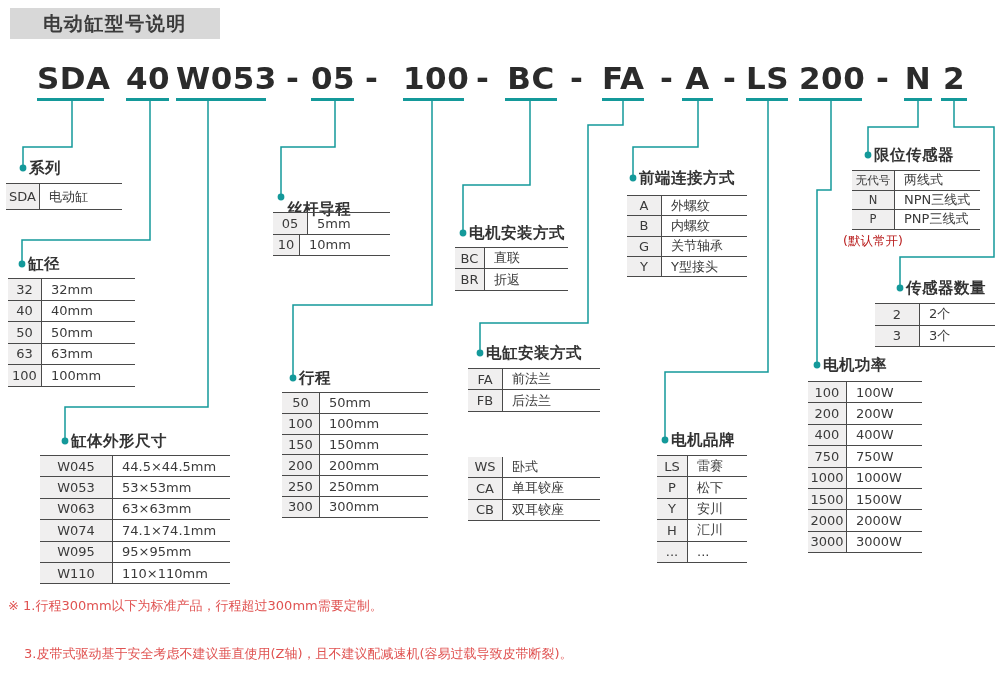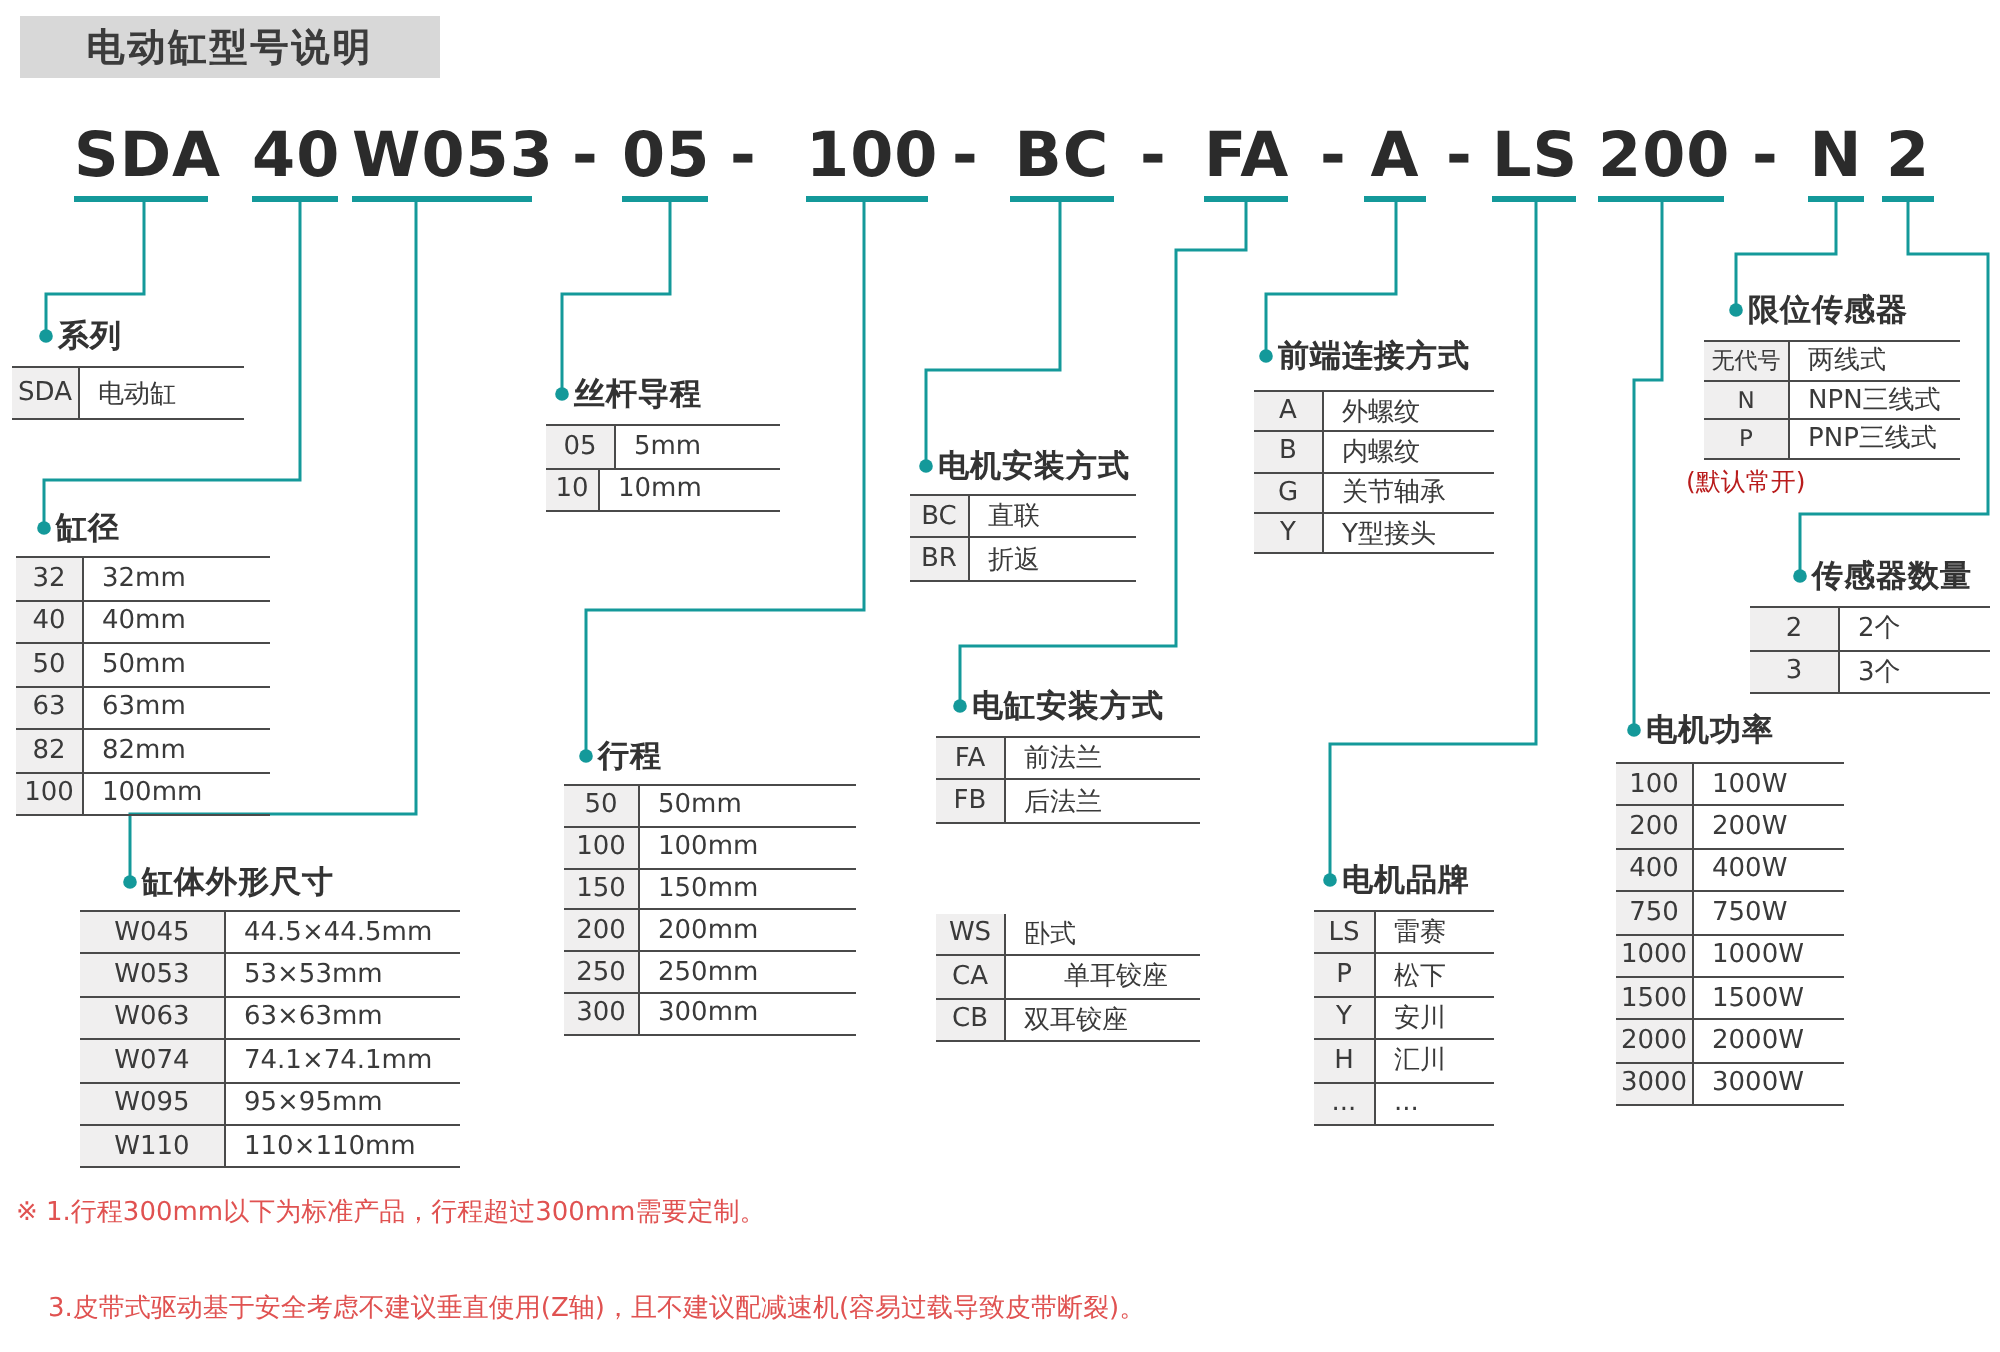--- a/index.html
+++ b/index.html
@@ -105,24 +105,20 @@
           </div>
           <div class="row" style="height: 21.5px;">
             <div class="c1" style="width: 34px;">50</div>
             <div class="c2">50mm</div>
           </div>
           <div class="row" style="height: 21.5px;">
             <div class="c1" style="width: 34px;">63</div>
             <div class="c2">63mm</div>
           </div>
           <div class="row" style="height: 21.5px;">
-            <div class="c1" style="width: 34px;">82</div>
-            <div class="c2">82mm</div>
-          </div>
-          <div class="row" style="height: 21.5px;">
             <div class="c1" style="width: 34px;">100</div>
             <div class="c2">100mm</div>
           </div>
         </div>
       </div>
       <div class="tbl t-body-size">
         <div class="ttl" style="left: 71px; top: 431px;">缸体外形尺寸</div>
         <div class="grid" style="left: 40px; top: 455px; width: 190px;">
           <div class="row" style="height: 21.4px;">
             <div class="c1" style="width: 73px;">W045</div>
@@ -144,21 +140,21 @@
             <div class="c1" style="width: 73px;">W095</div>
             <div class="c2">95×95mm</div>
           </div>
           <div class="row" style="height: 21.4px;">
             <div class="c1" style="width: 73px;">W110</div>
             <div class="c2">110×110mm</div>
           </div>
         </div>
       </div>
       <div class="tbl t-lead">
-        <div class="ttl" style="left: 287px; top: 187px; text-align: center;">丝杆导程</div>
+        <div class="ttl" style="left: 287px; top: 199px; text-align: center;">丝杆导程</div>
         <div class="grid" style="left: 273px; top: 212px; width: 117px;">
           <div class="row" style="height: 21.5px;">
             <div class="c1" style="width: 35px;">05</div>
             <div class="c2">5mm</div>
           </div>
           <div class="row" style="height: 21.5px;">
             <div class="c1" style="width: 27px;">10</div>
             <div class="c2">10mm</div>
           </div>
         </div>
@@ -213,21 +209,21 @@
             <div class="c2">前法兰</div>
           </div>
           <div class="row" style="height: 21.4px;">
             <div class="c1" style="width: 35px;">FB</div>
             <div class="c2">后法兰</div>
           </div>
           <div class="row" style="height: 21.4px; margin-top: 45px;">
             <div class="c1" style="width: 35px;">WS</div>
             <div class="c2">卧式</div>
           </div>
-          <div class="row" style="height: 21.4px; gap: 20px;">
+          <div class="row" style="height: 21.4px;">
             <div class="c1" style="width: 35px;">CA</div>
             <div class="c2">单耳铰座</div>
           </div>
           <div class="row" style="height: 21.4px;">
             <div class="c1" style="width: 35px;">CB</div>
             <div class="c2">双耳铰座</div>
           </div>
         </div>
       </div>
       <div class="tbl t-front-conn">

